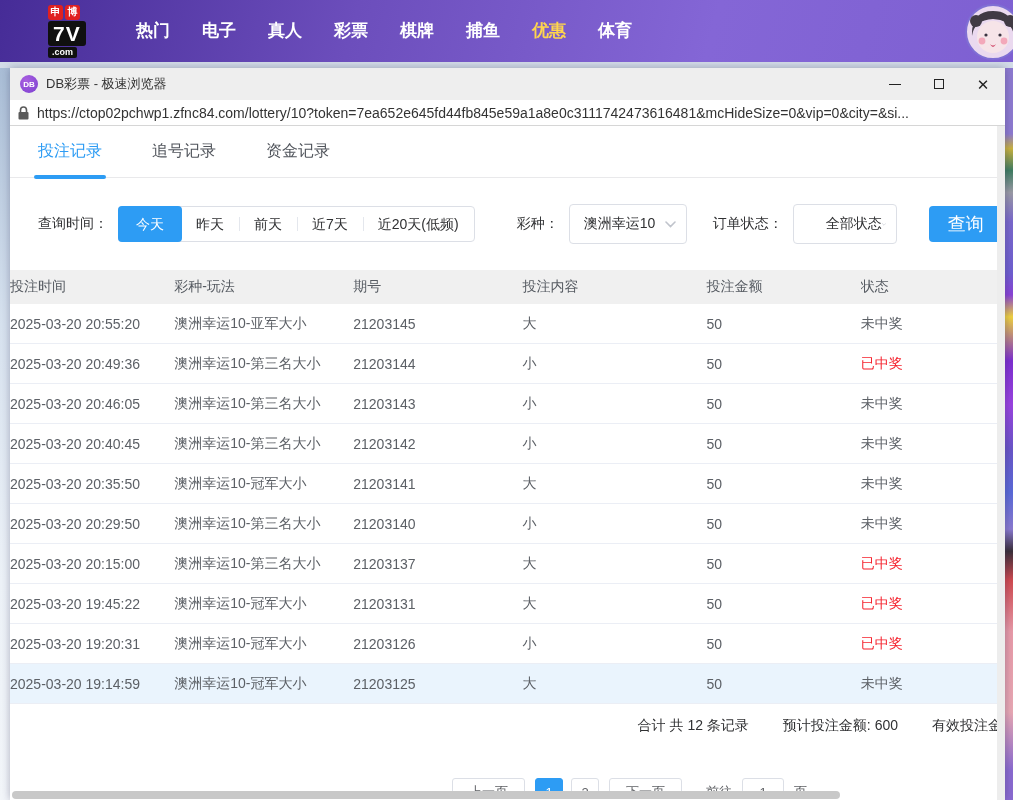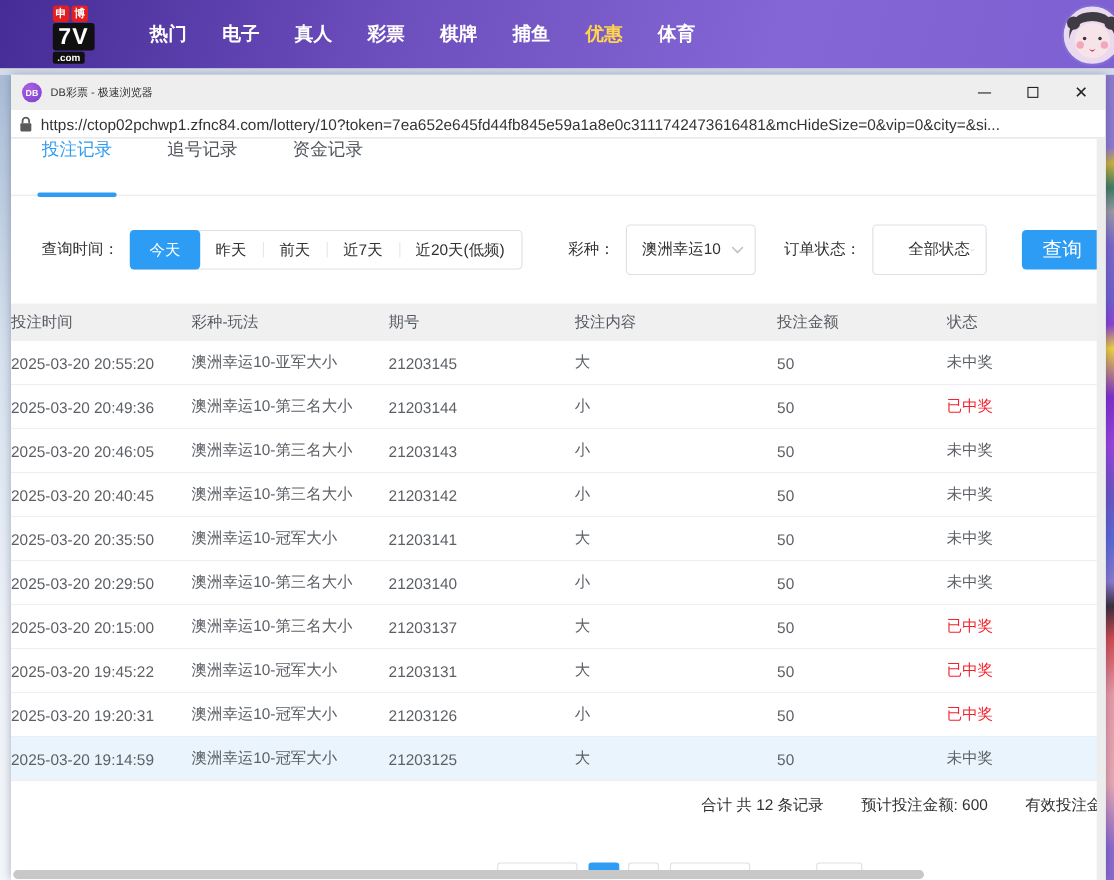--- a/index.html
+++ b/index.html
@@ -29,51 +29,51 @@
   .right-strip { position:absolute; top:68px; right:0; width:8px; height:732px;
     background:linear-gradient(#8d7ad0 0%,#8d7ad0 9%,#c9b23f 11%,#3f7d62 14%,#9a9aa5 17%,#7a68cc 21%,#6f5fd0 28%,#8a43d6 31%,#f0d23f 34%,#7d2fd0 40%,#9a43e0 46%,#6a55c8 52%,#5a6ad8 58%,#8a7ad0 63%,#3a2f3a 66%,#d04a50 70%,#e89aa8 77%,#e8a8b4 88%,#8a6ad0 96%); }
 
   
   .window { position:absolute; left:10px; top:68px; width:995px; height:732px; background:#fff;
     overflow:hidden; box-shadow:0 0 8px rgba(40,40,80,.35); }
   .titlebar { height:32px; background:#eeeeee; display:flex; align-items:center; padding-left:10px; }
   .favicon { width:18px; height:18px; border-radius:50%; flex:none;
     background:radial-gradient(circle at 35% 30%,#a95fe0,#7b3fd0); color:#fff; font-size:8px;
     font-weight:bold; display:flex; align-items:center; justify-content:center; }
-  .win-title { margin-left:8px; font-size:10px; color:#333; }
+  .win-title { margin-left:8px; font-size:13px; color:#333; }
   .win-controls { margin-left:auto; display:flex; height:100%; }
   .win-btn { width:44px; display:flex; align-items:center; justify-content:center; cursor:pointer; }
   .gl-min { width:12px; height:1px; background:#222; }
   .gl-max { width:10px; height:10px; border:1.5px solid #222; }
   .gl-close { font-size:15px; color:#222; line-height:1; }
 
   .urlbar { height:26px; background:#fff; border-bottom:1px solid #d6d6d6; display:flex; align-items:center; padding:0 8px; }
   .url-text { margin-left:8px; font-size:14px; color:#333; white-space:nowrap; overflow:hidden; }
 
   .content { position:relative; height:673px; background:#fff; overflow:hidden; }
 
   
   .tabs { display:flex; gap:50px; padding-left:28px; border-bottom:1px solid #e9e9eb; height:52px; align-items:center; }
-  .tab { font-size:16px; color:#51555c; position:relative; height:100%; display:flex; cursor:pointer; }
+  .tab { font-size:16px; color:#51555c; position:relative; height:100%; display:flex; align-items:center; cursor:pointer; }
   .tab.active { color:#2d9cf4; }
   .tab.active::after { content:""; position:absolute; left:-4px; right:-4px; bottom:-2px; height:4px;
     border-radius:3px; background:#2d9cf4; }
 
   
   .filters { display:flex; align-items:center; margin:26px 0 0 28px; font-size:14px; color:#303133; white-space:nowrap; }
   .fl-label { margin-right:10px; }
   .time-group { display:flex; border:1px solid #dcdfe6; border-radius:4px; height:36px; align-items:flex-start; }
   .time-opt { padding:0 15px; line-height:34px; color:#303133; position:relative; cursor:pointer; }
   .time-opt.active { background:#2d9cf4; color:#fff; border-radius:4px; margin:-1px; line-height:36px; padding:0 18px; }
   .time-opt:not(.active):not(:first-child)::before { content:""; position:absolute; left:0; top:10px;
     height:14px; width:1px; background:#e4e7ed; }
   .time-opt.active + .time-opt::before { display:none; }
   .sel-label { margin:0 10px 0 42px; }
   .sel-label2 { margin:0 10px 0 26px; }
-  .select { border:1px solid #dcdfe6; border-radius:4px; height:46px; display:flex; align-items:center;
+  .select { border:1px solid #dcdfe6; border-radius:4px; height:40px; display:flex; align-items:center;
     justify-content:space-between; padding:0 10px 0 14px; color:#303133; cursor:pointer; background:#fff; }
   .select.w1 { width:118px; }
   .select.w2 { width:104px;padding-left:32px; }
   .query-btn { margin-left:32px; width:74px; height:36px; background:#2d9cf4; color:#fff; border:none;
     border-radius:4px; font-size:18px; cursor:pointer; font-family:inherit; }
 
   
   .table { margin-top:26px; }
   .thead, .trow { display:grid; grid-template-columns:16.5% 18% 17% 18.5% 15.5% 14.5%; align-items:center; text-align:left; }
   .thead { background:#f0f0f0; height:34px; font-size:14px; color:#555a61; }

